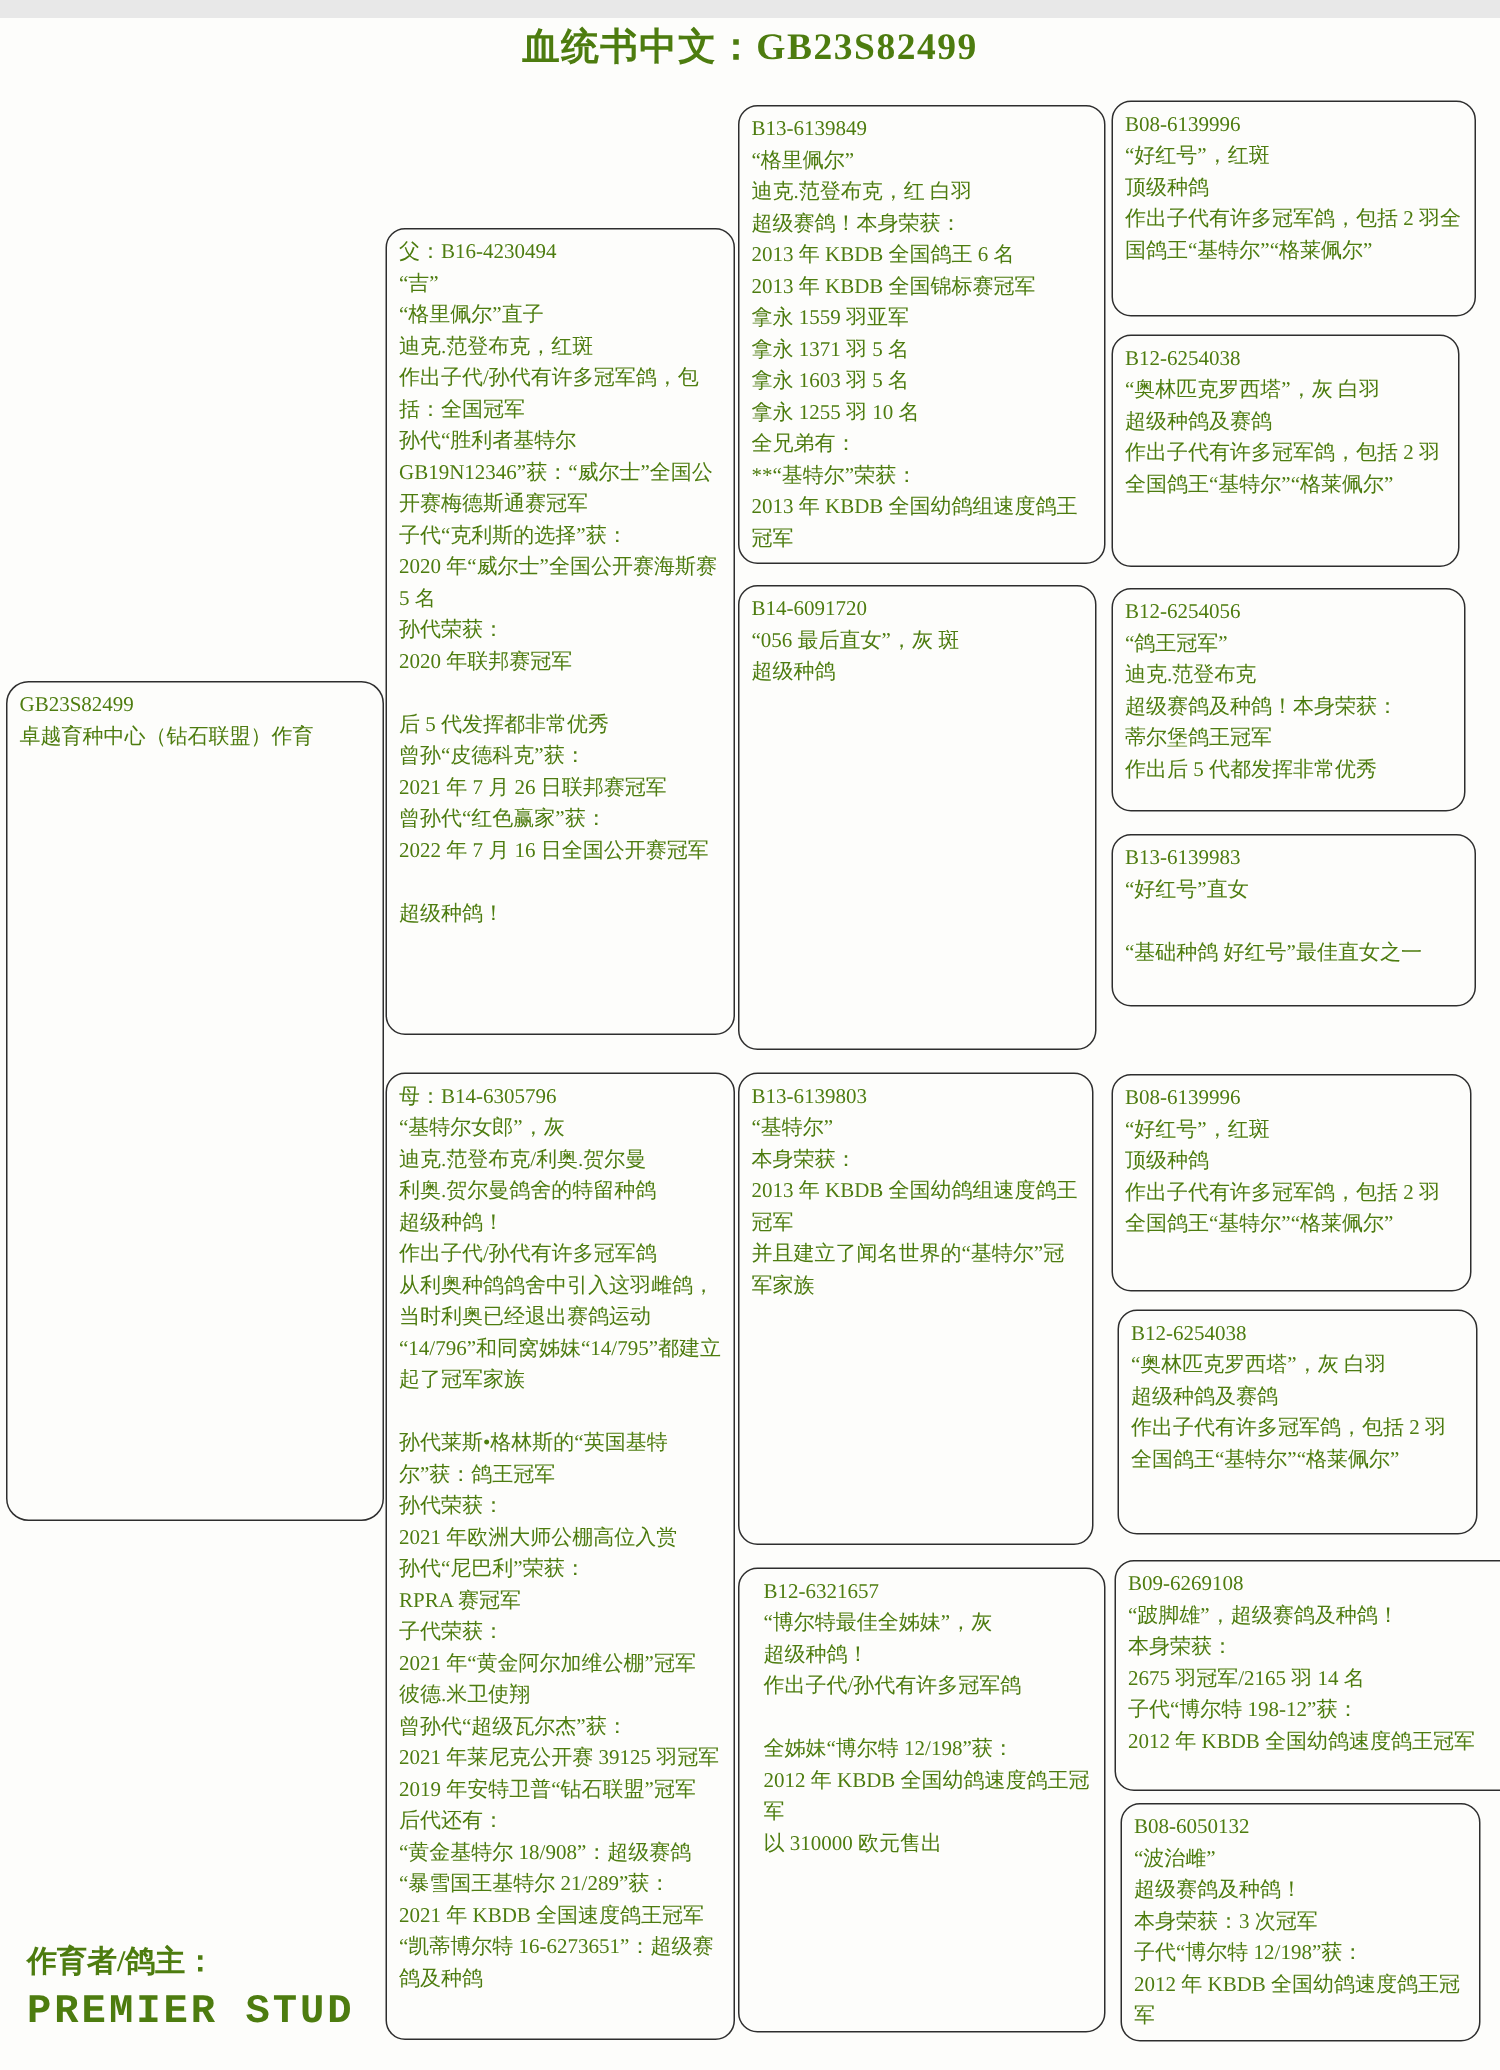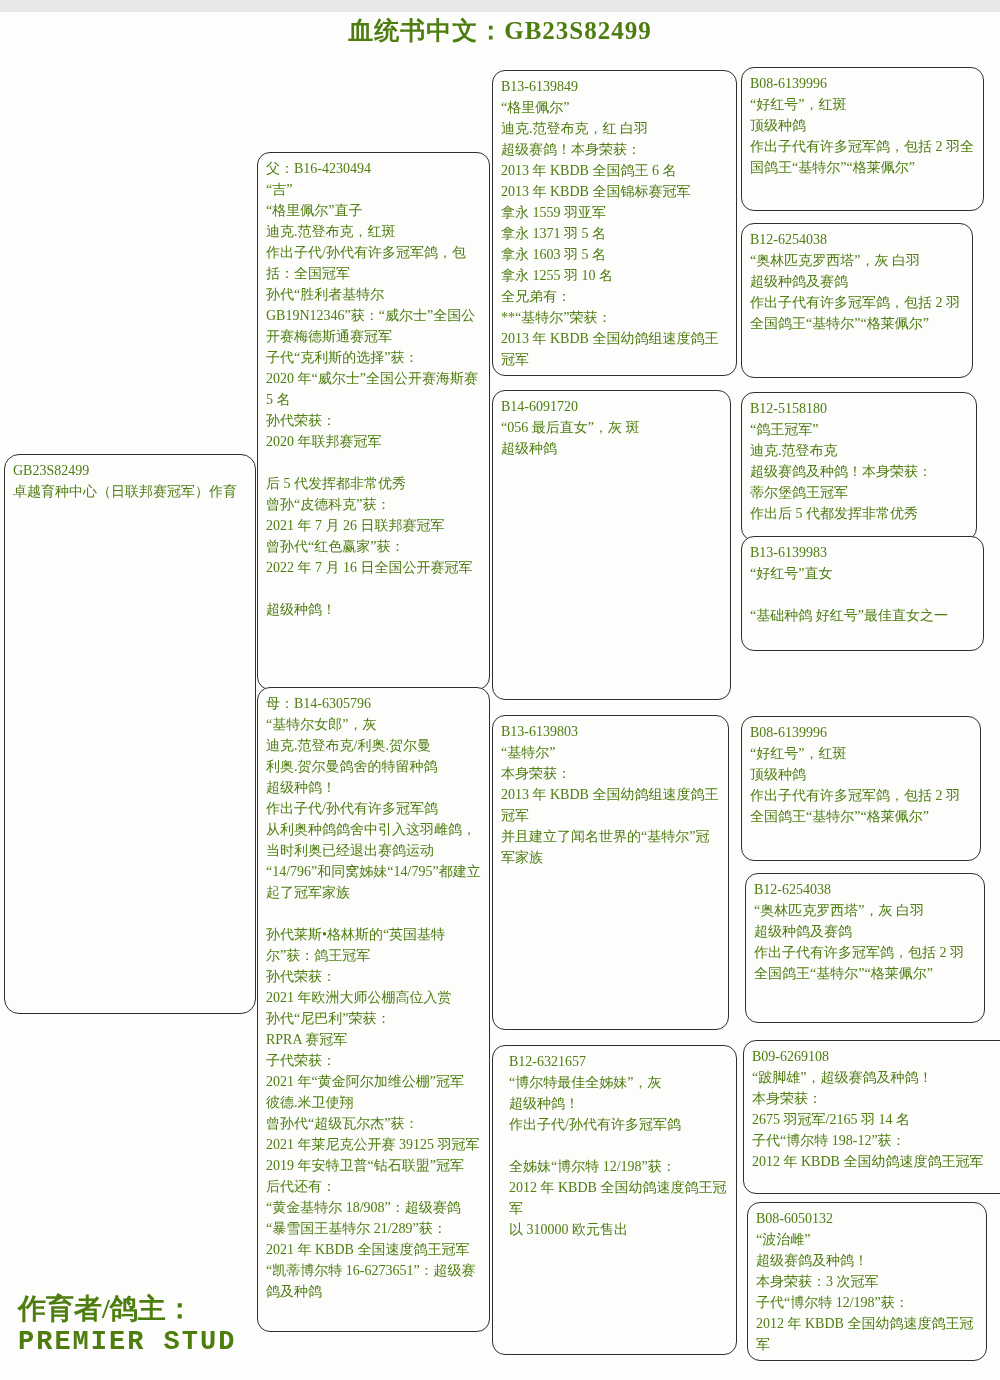--- a/index.html
+++ b/index.html
@@ -34,53 +34,53 @@
     line-height: 21px;
     white-space: pre-line;
     word-break: break-word;
   }
   .footer {
     position: absolute;
     left: 18px;
     top: 1280px;
     font-weight: bold;
   }
-  .footer .f-line1 { font-size: 28px; line-height: 33px; white-space: pre; }
+  .footer .f-line1 { font-size: 20px; line-height: 33px; white-space: pre; }
   .footer .f-line2 { font-size: 26px; line-height: 35px; white-space: pre; }
   .footer .f-line3 { font-size: 27px; line-height: 34px; letter-spacing: 2px; font-family: "Liberation Mono", "DejaVu Sans Mono", monospace; }
 </style>
 </head>
 <body>
 
 <div class="page">
 
   <div class="title">血统书中文：GB23S82499</div>
 
   <div class="box" style="left:4px; top:442px; width:252px; min-height:560px; border-radius:15px;">GB23S82499
-卓越育种中心（日联邦赛冠军）作育</div>
+卓越育种中心（钻石联盟）作育</div>
 
   <div class="box" style="left:257px; top:140px; width:233px; min-height:538px;">父：B16-4230494
 “吉”
 “格里佩尔”直子
 迪克.范登布克，红斑
 作出子代/孙代有许多冠军鸽，包括：全国冠军
 孙代“胜利者基特尔 GB19N12346”获：“威尔士”全国公开赛梅德斯通赛冠军
 子代“克利斯的选择”获：
 2020 年“威尔士”全国公开赛海斯赛 5 名
 孙代荣获：
 2020 年联邦赛冠军
 
 后 5 代发挥都非常优秀
 曾孙“皮德科克”获：
 2021 年 7 月 26 日联邦赛冠军
 曾孙代“红色赢家”获：
 2022 年 7 月 16 日全国公开赛冠军
 
 超级种鸽！</div>
-  <div class="box" style="left:257px; top:675px; width:233px; min-height:645px;">母：B14-6305796
+  <div class="box" style="left:257px; top:703px; width:233px; min-height:645px;">母：B14-6305796
 “基特尔女郎”，灰
 迪克.范登布克/利奥.贺尔曼
 利奥.贺尔曼鸽舍的特留种鸽
 超级种鸽！
 作出子代/孙代有许多冠军鸽
 从利奥种鸽鸽舍中引入这羽雌鸽，当时利奥已经退出赛鸽运动
 “14/796”和同窝姊妹“14/795”都建立起了冠军家族
 
 孙代莱斯•格林斯的“英国基特尔”获：鸽王冠军
 孙代荣获：
@@ -130,27 +130,27 @@
 以 310000 欧元售出</div>
 
   <div class="box" style="left:741px; top:55px; width:243px; min-height:144px;">B08-6139996
 “好红号”，红斑
 顶级种鸽
 作出子代有许多冠军鸽，包括 2 羽全国鸽王“基特尔”“格莱佩尔”</div>
   <div class="box" style="left:741px; top:211px; width:232px; min-height:155px;">B12-6254038
 “奥林匹克罗西塔”，灰 白羽
 超级种鸽及赛鸽
 作出子代有许多冠军鸽，包括 2 羽全国鸽王“基特尔”“格莱佩尔”</div>
-  <div class="box" style="left:741px; top:380px; width:236px; min-height:149px;">B12-5158180
+  <div class="box" style="left:741px; top:380px; width:236px; min-height:149px;">B12-6254056
 “鸽王冠军”
 迪克.范登布克
 超级赛鸽及种鸽！本身荣获：
 蒂尔堡鸽王冠军
 作出后 5 代都发挥非常优秀</div>
-  <div class="box" style="left:741px; top:524px; width:243px; min-height:115px;">B13-6139983
+  <div class="box" style="left:741px; top:544px; width:243px; min-height:115px;">B13-6139983
 “好红号”直女
 
 “基础种鸽 好红号”最佳直女之一</div>
   <div class="box" style="left:741px; top:704px; width:240px; min-height:145px;">B08-6139996
 “好红号”，红斑
 顶级种鸽
 作出子代有许多冠军鸽，包括 2 羽全国鸽王“基特尔”“格莱佩尔”</div>
   <div class="box" style="left:745px; top:861px; width:240px; min-height:150px;">B12-6254038
 “奥林匹克罗西塔”，灰 白羽
 超级种鸽及赛鸽

